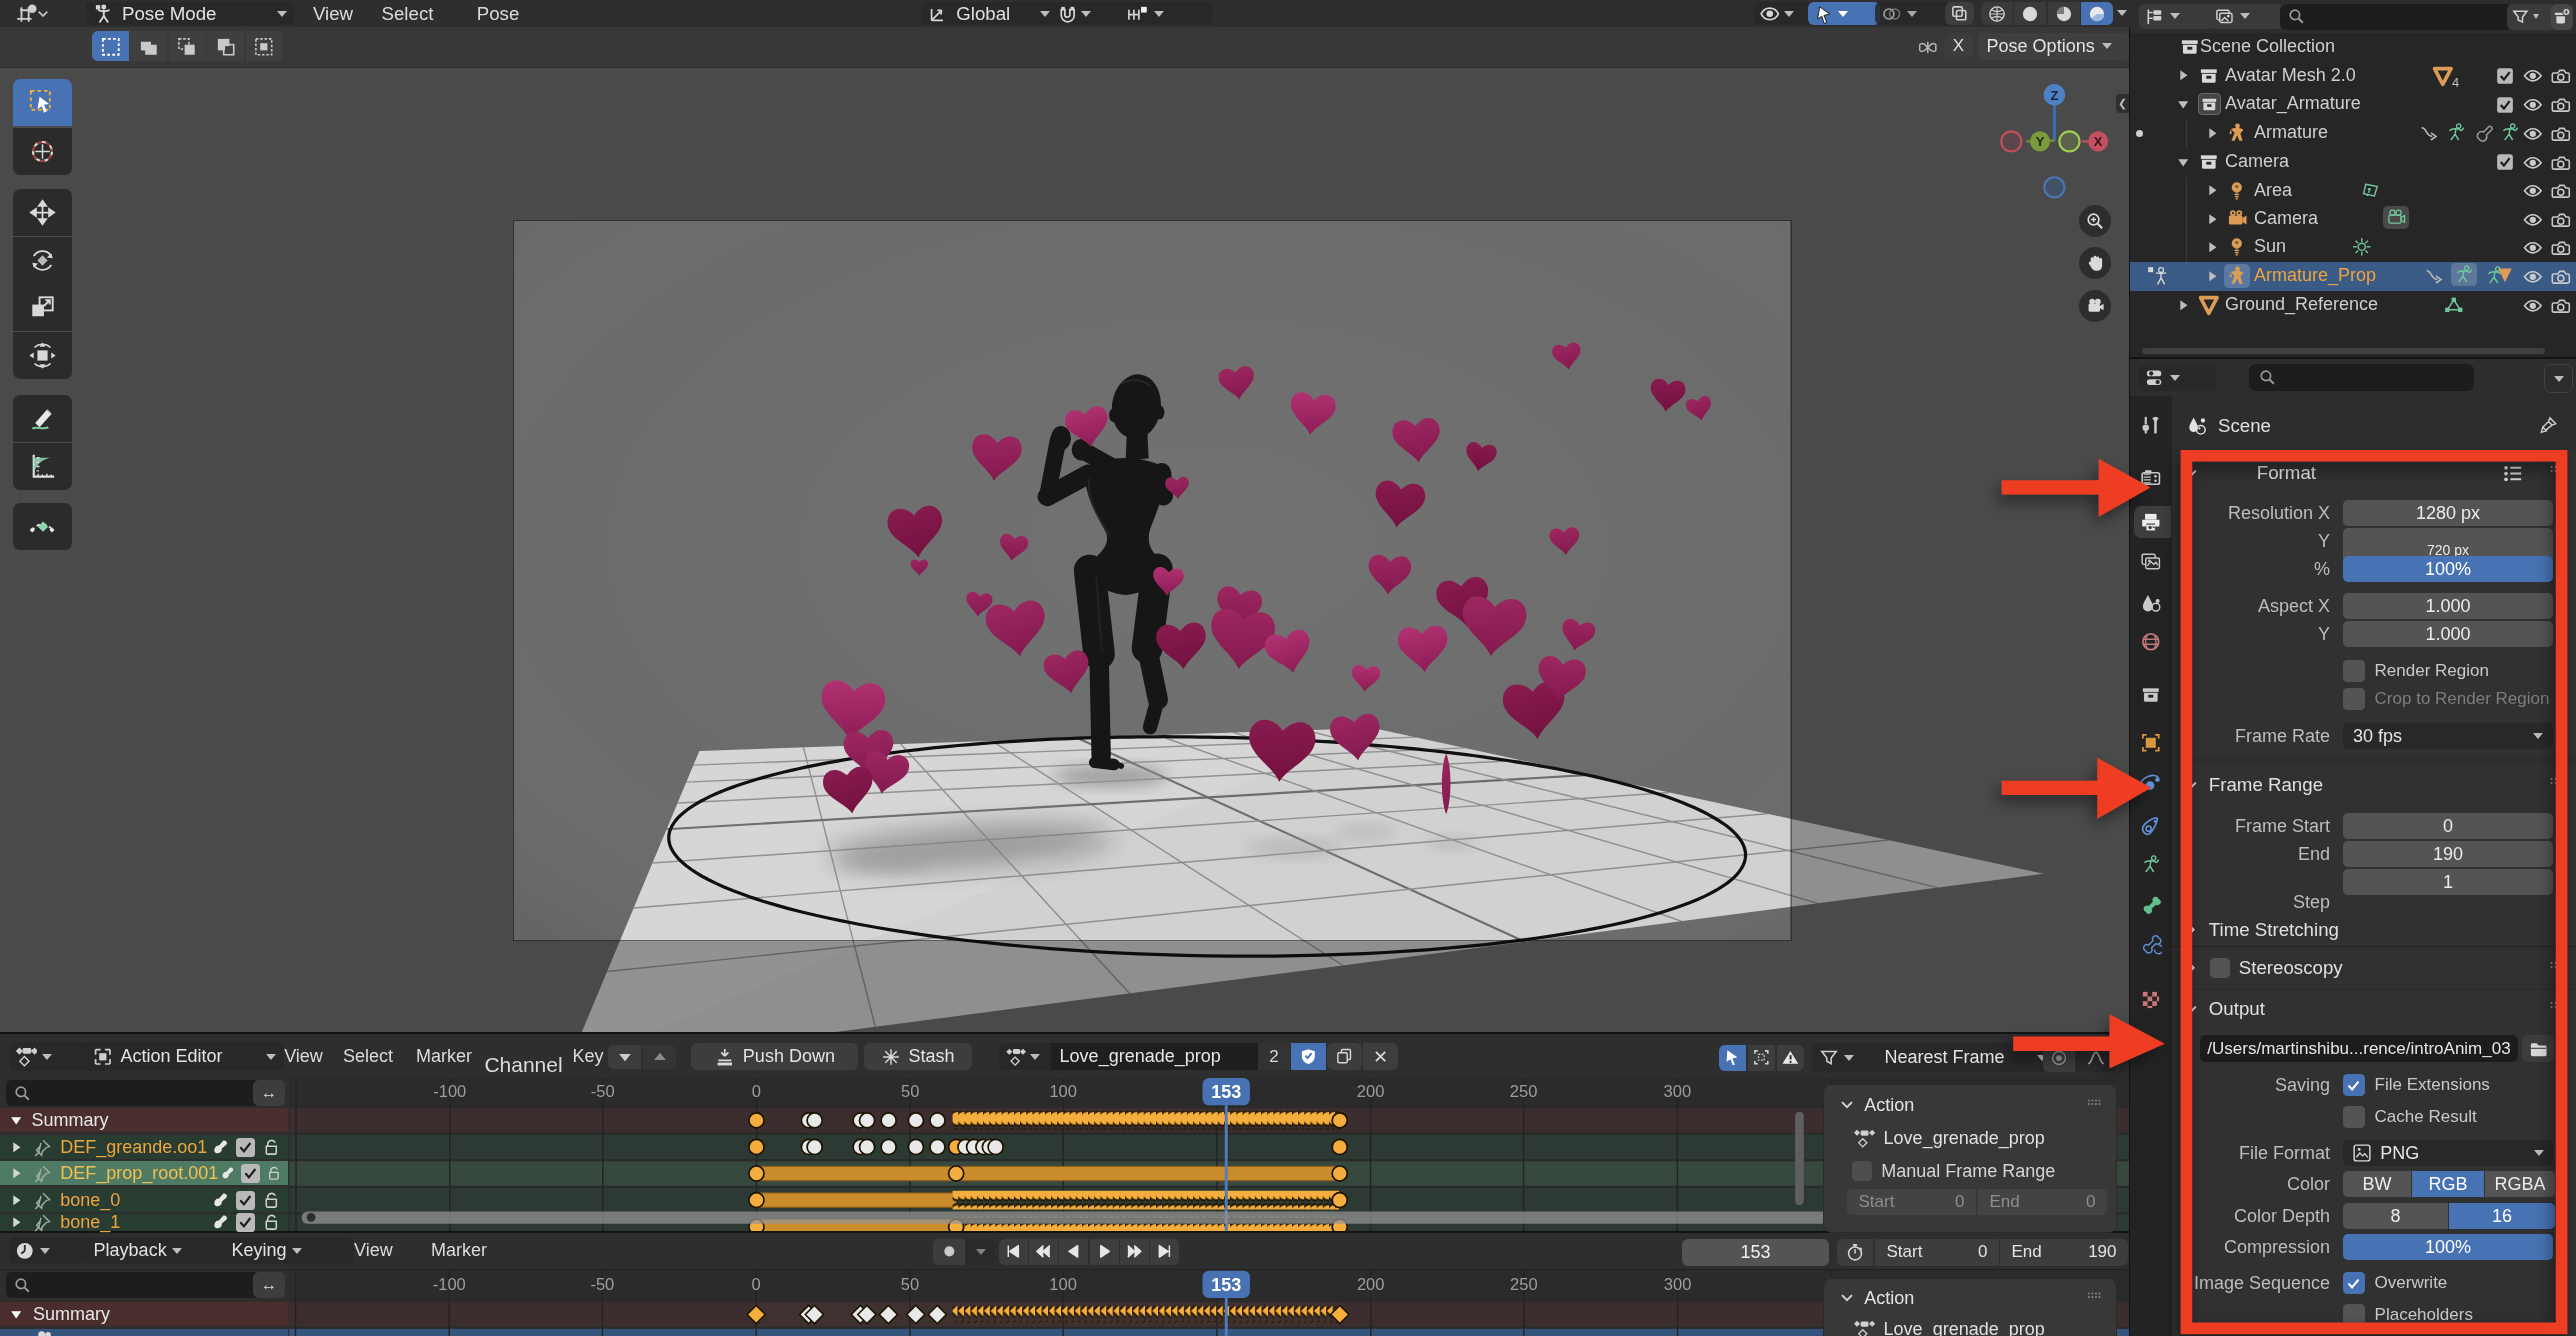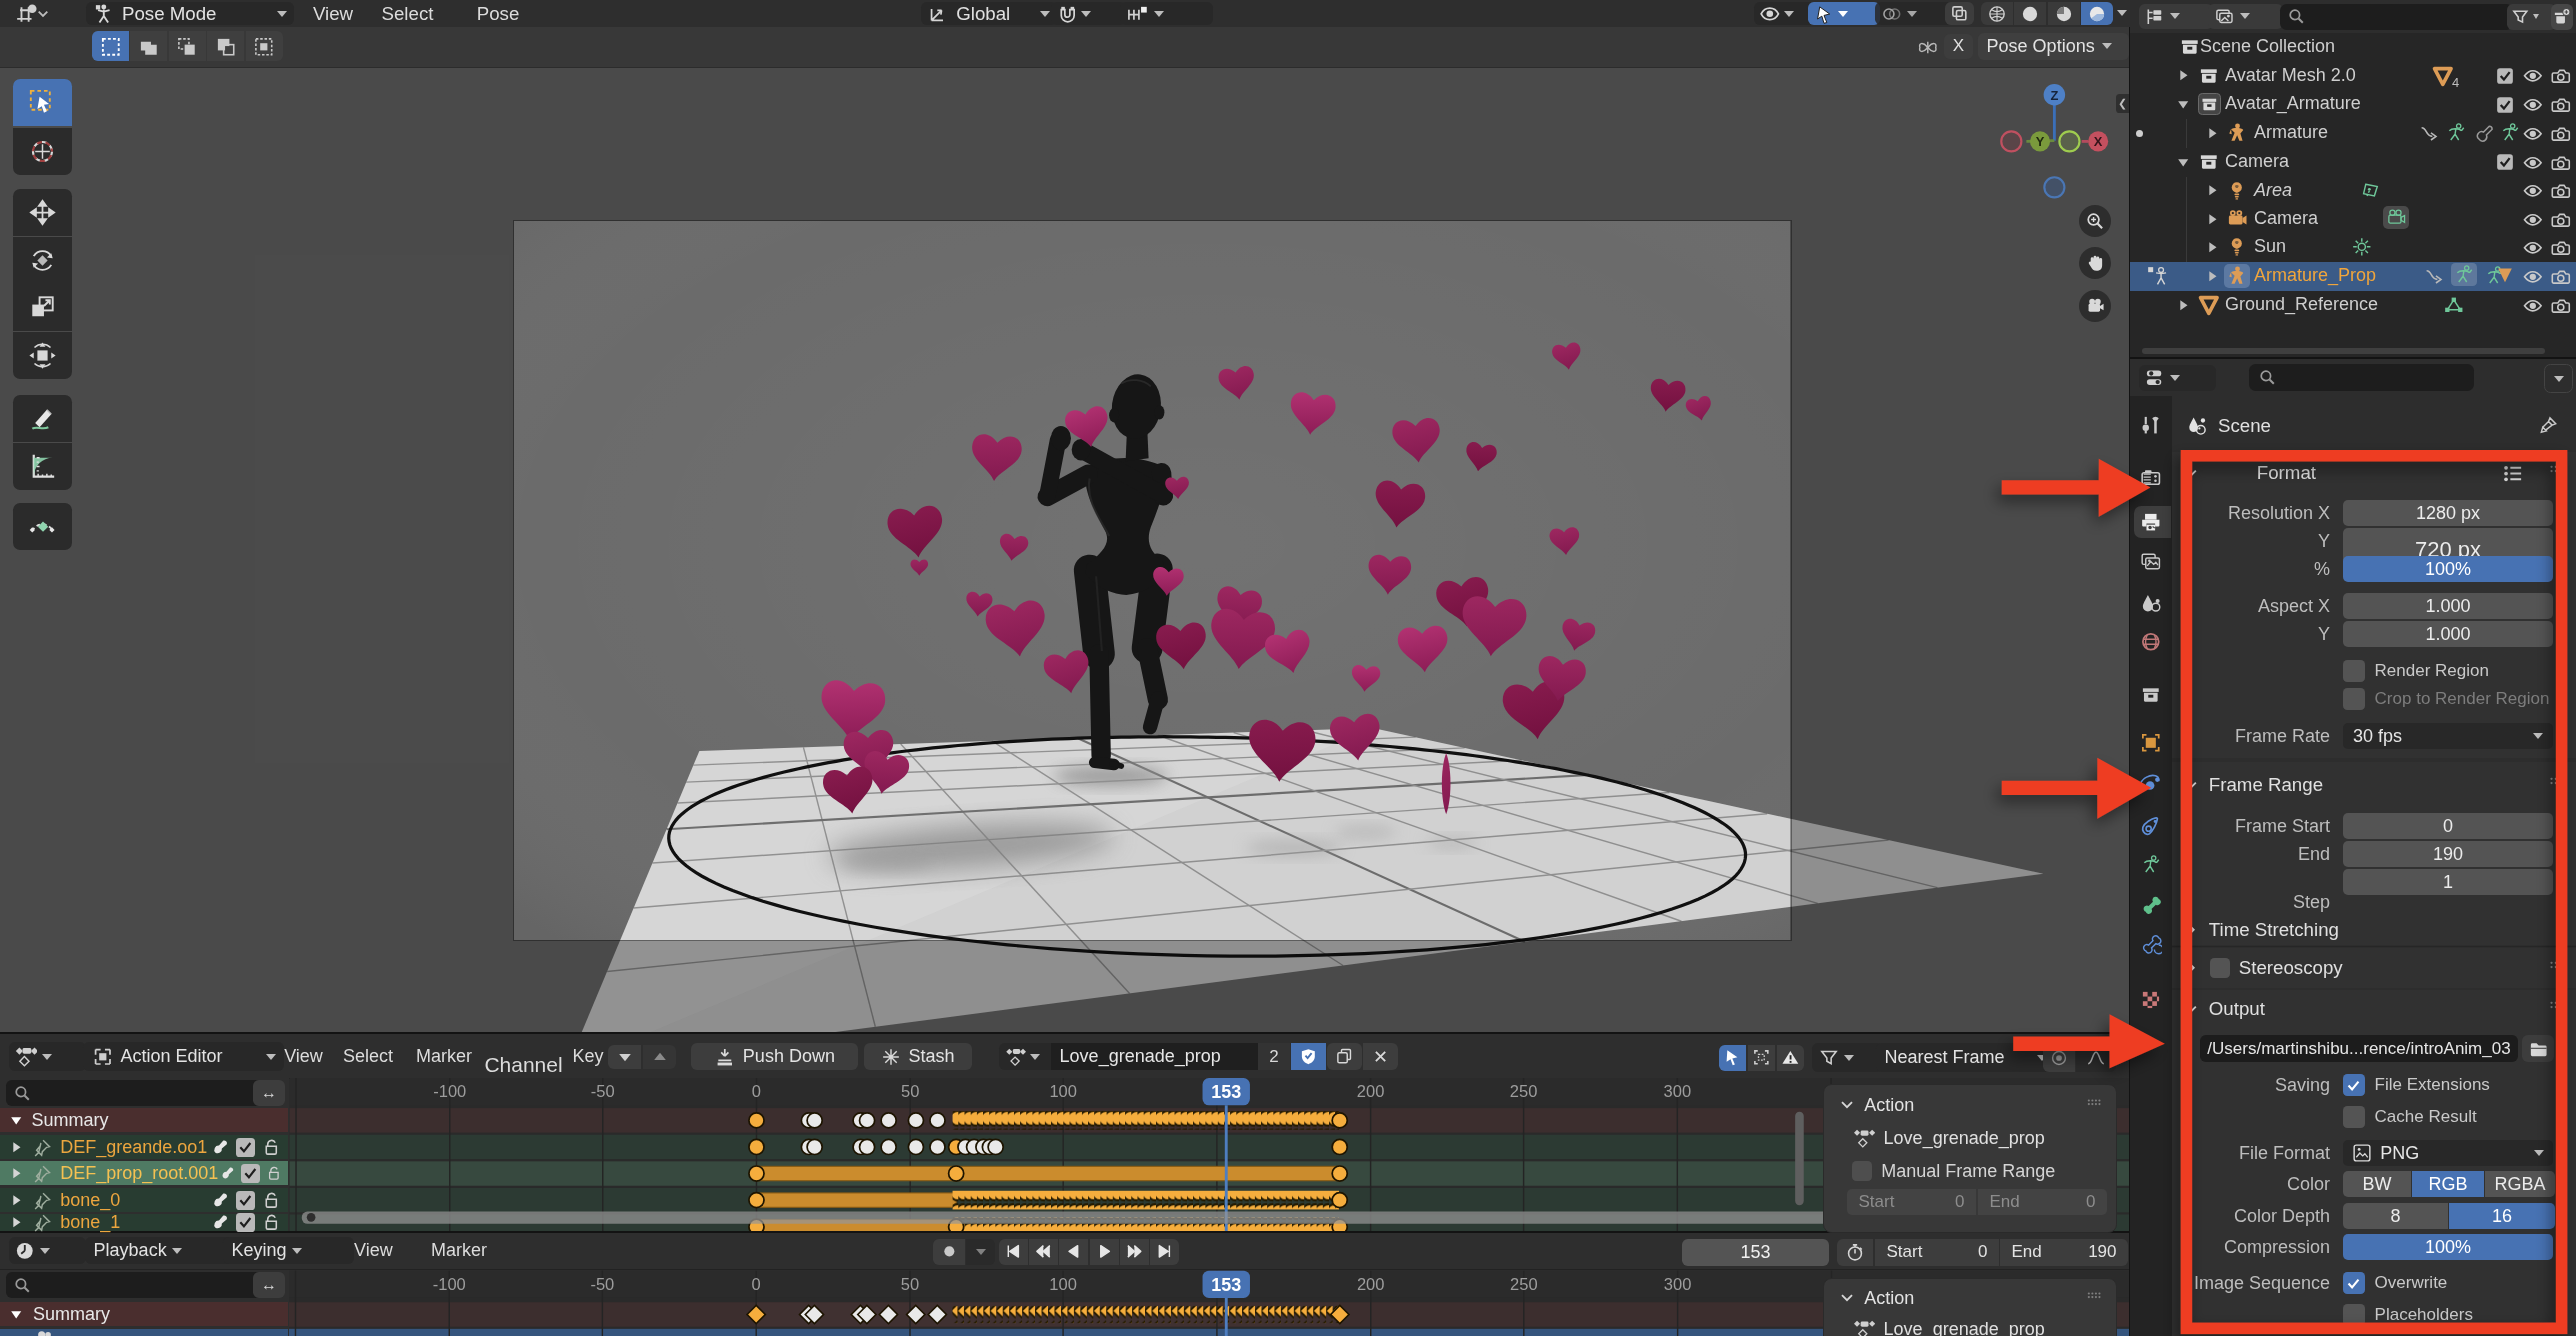--- a/index.html
+++ b/index.html
@@ -592,21 +592,21 @@
       <div class="abs" style="left:96px;top:180px;">
         <svg width="21.6" height="21.6" viewBox="0 0 30 32" style="">
           <circle cx="15" cy="11" r="7.5" fill="#dd9c56"></circle>
           <path d="M11 17 a5.5 5.5 0 0 0 8 0 Z" fill="#dd9c56"></path>
           <rect x="11.5" y="20" width="7" height="2.6" rx="1.2" fill="#dd9c56"></rect>
           <rect x="12" y="23.6" width="6" height="2.4" rx="1.2" fill="#dd9c56"></rect>
           <rect x="13" y="27" width="4" height="2" rx="1" fill="#dd9c56"></rect>
           <path d="M12 9 a3.5 3.5 0 0 1 6 0 l-1.8 3 h-2.4 Z" fill="#262626" opacity="0.55"></path>
         </svg>
       </div>
-      <div class="abs" style="left:124px;top:180px;font-size:18px;color:#cfcfcf;white-space:nowrap;font-style:italic;">Area</div>
+      <div class="abs" style="left:124px;top:180px;font-size:18px;color:#cfcfcf;white-space:nowrap;">Area</div>
       <div class="abs" style="left:230px;top:180px;">
         <svg width="21.6" height="21.6" viewBox="0 0 30 30" style="">
           <path d="M8 6 L24 9 L20 22 L5 19 Z" fill="none" stroke="#6fc79a" stroke-width="2"></path>
           <circle cx="13" cy="13" r="2" fill="#6fc79a"></circle>
           <path d="M13 15 L9 24" stroke="#6fc79a" stroke-width="2" stroke-dasharray="3 2"></path>
         </svg>
       </div>
       <div class="abs" style="left:420px;top:180px;">
         <svg width="21.6" height="21.6" viewBox="0 0 30 30" style="">
           <path d="M5 11 h6 l2.5 -3.5 h6 L22 11 h3 a1.8 1.8 0 0 1 1.8 1.8 V22 a1.8 1.8 0 0 1 -1.8 1.8 H5 A1.8 1.8 0 0 1 3.2 22 V12.8 A1.8 1.8 0 0 1 5 11 Z" fill="none" stroke="#c9c9c9" stroke-width="2.2"></path>
@@ -950,21 +950,21 @@
             <circle cx="17" cy="4" r="1.6"></circle>
             <circle cx="5" cy="10" r="1.6"></circle>
             <circle cx="11" cy="10" r="1.6"></circle>
             <circle cx="17" cy="10" r="1.6"></circle>
           </g>
         </svg>
       </div>
       <div class="abs" style="left:49px;top:141px;width:151px;height:26px;display:flex;align-items:center;justify-content:flex-end;font-size:18px;color:#bdbdbd;">Resolution X</div>
       <div class="abs" style="left:213px;top:141px;width:210px;height:26px;background:#545454;border-radius:5px;display:flex;align-items:center;justify-content:center;font-size:18px;color:#ececec;padding:0 10px;box-sizing:border-box;">1280 px</div>
       <div class="abs" style="left:49px;top:169px;width:151px;height:26px;display:flex;align-items:center;justify-content:flex-end;font-size:18px;color:#bdbdbd;">Y</div>
-      <div class="abs" style="left:213px;top:169px;width:210px;height:44px;background:#545454;border-radius:5px;display:flex;align-items:center;justify-content:center;font-size:22px;color:#ececec;padding:0 0;box-sizing:border-box;">720 px</div>
+      <div class="abs" style="left:213px;top:169px;width:210px;height:44px;background:#545454;border-radius:5px;display:flex;align-items:center;justify-content:center;font-size:14px;color:#ececec;padding:0 0;box-sizing:border-box;">720 px</div>
       <div class="abs" style="left:49px;top:197px;width:151px;height:26px;display:flex;align-items:center;justify-content:flex-end;font-size:18px;color:#bdbdbd;">%</div>
       <div class="abs" style="left:213px;top:197px;width:210px;height:26px;background:#4772b3;border-radius:5px;display:flex;align-items:center;justify-content:center;font-size:18px;color:#fff;padding:0 10px;box-sizing:border-box;">100%</div>
       <div class="abs" style="left:49px;top:234px;width:151px;height:26px;display:flex;align-items:center;justify-content:flex-end;font-size:18px;color:#bdbdbd;">Aspect X</div>
       <div class="abs" style="left:213px;top:234px;width:210px;height:26px;background:#545454;border-radius:5px;display:flex;align-items:center;justify-content:center;font-size:18px;color:#ececec;padding:0 10px;box-sizing:border-box;">1.000</div>
       <div class="abs" style="left:49px;top:262px;width:151px;height:26px;display:flex;align-items:center;justify-content:flex-end;font-size:18px;color:#bdbdbd;">Y</div>
       <div class="abs" style="left:213px;top:262px;width:210px;height:26px;background:#545454;border-radius:5px;display:flex;align-items:center;justify-content:center;font-size:18px;color:#ececec;padding:0 10px;box-sizing:border-box;">1.000</div>
       <div class="abs" style="left:213px;top:299px;height:26px;display:flex;align-items:center;gap:10px;font-size:17px;color:#c9c9c9;">
         <div style="width:21.6px;height:21.6px;border-radius:4.3px;background:#545454;"></div>
         <span>Render Region</span>
       </div>

